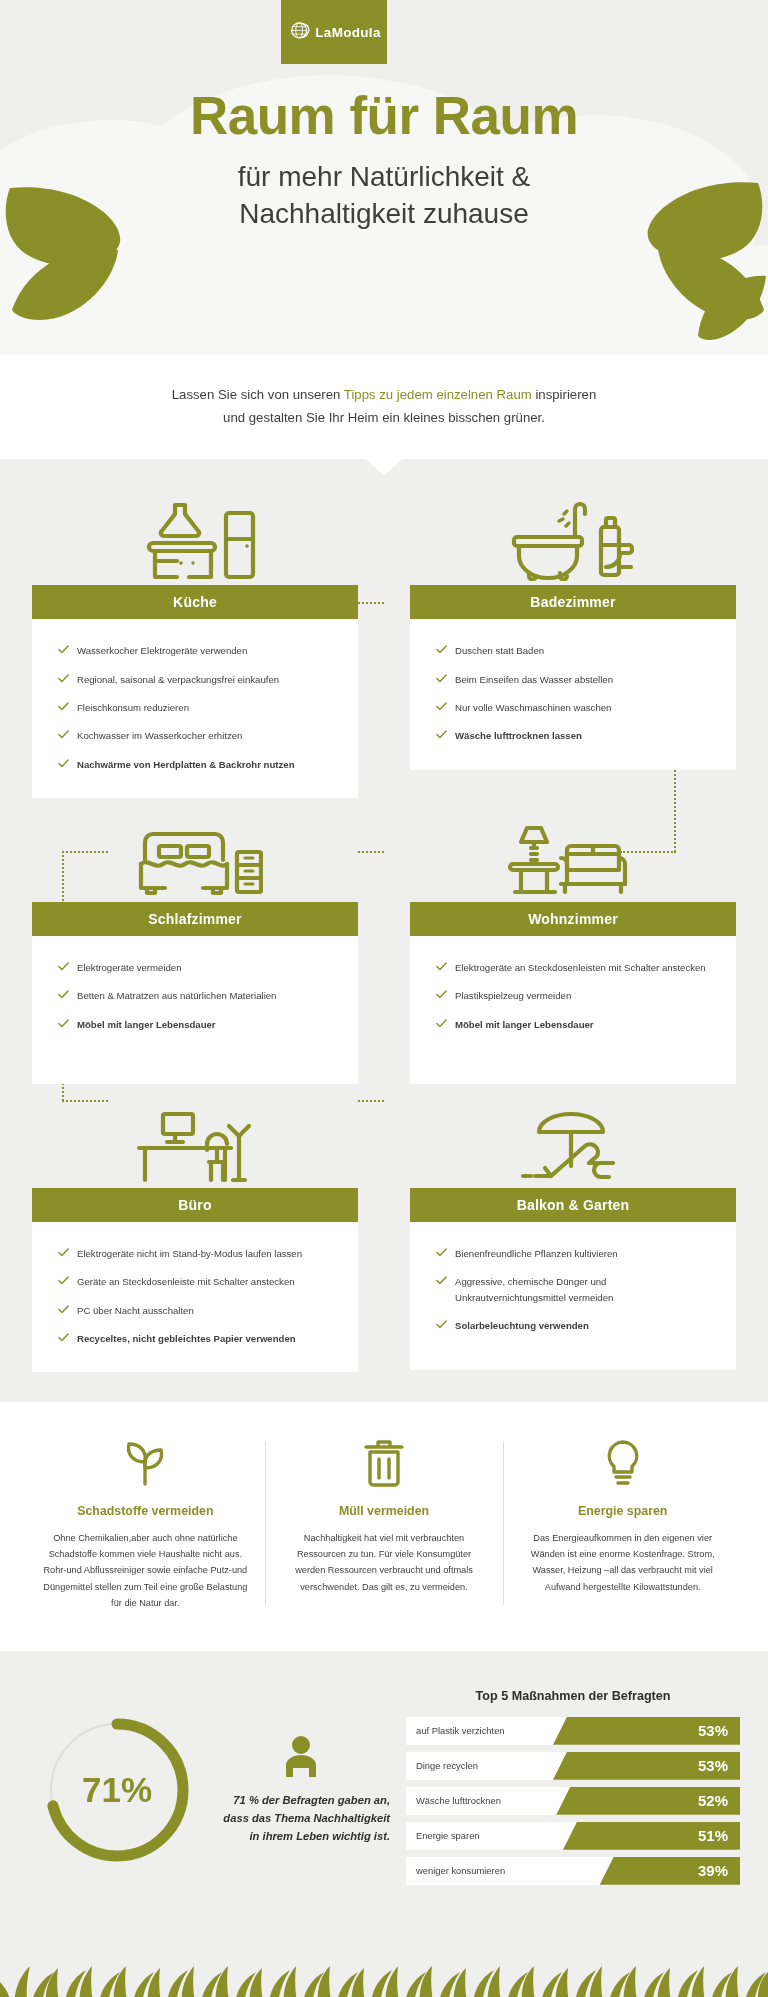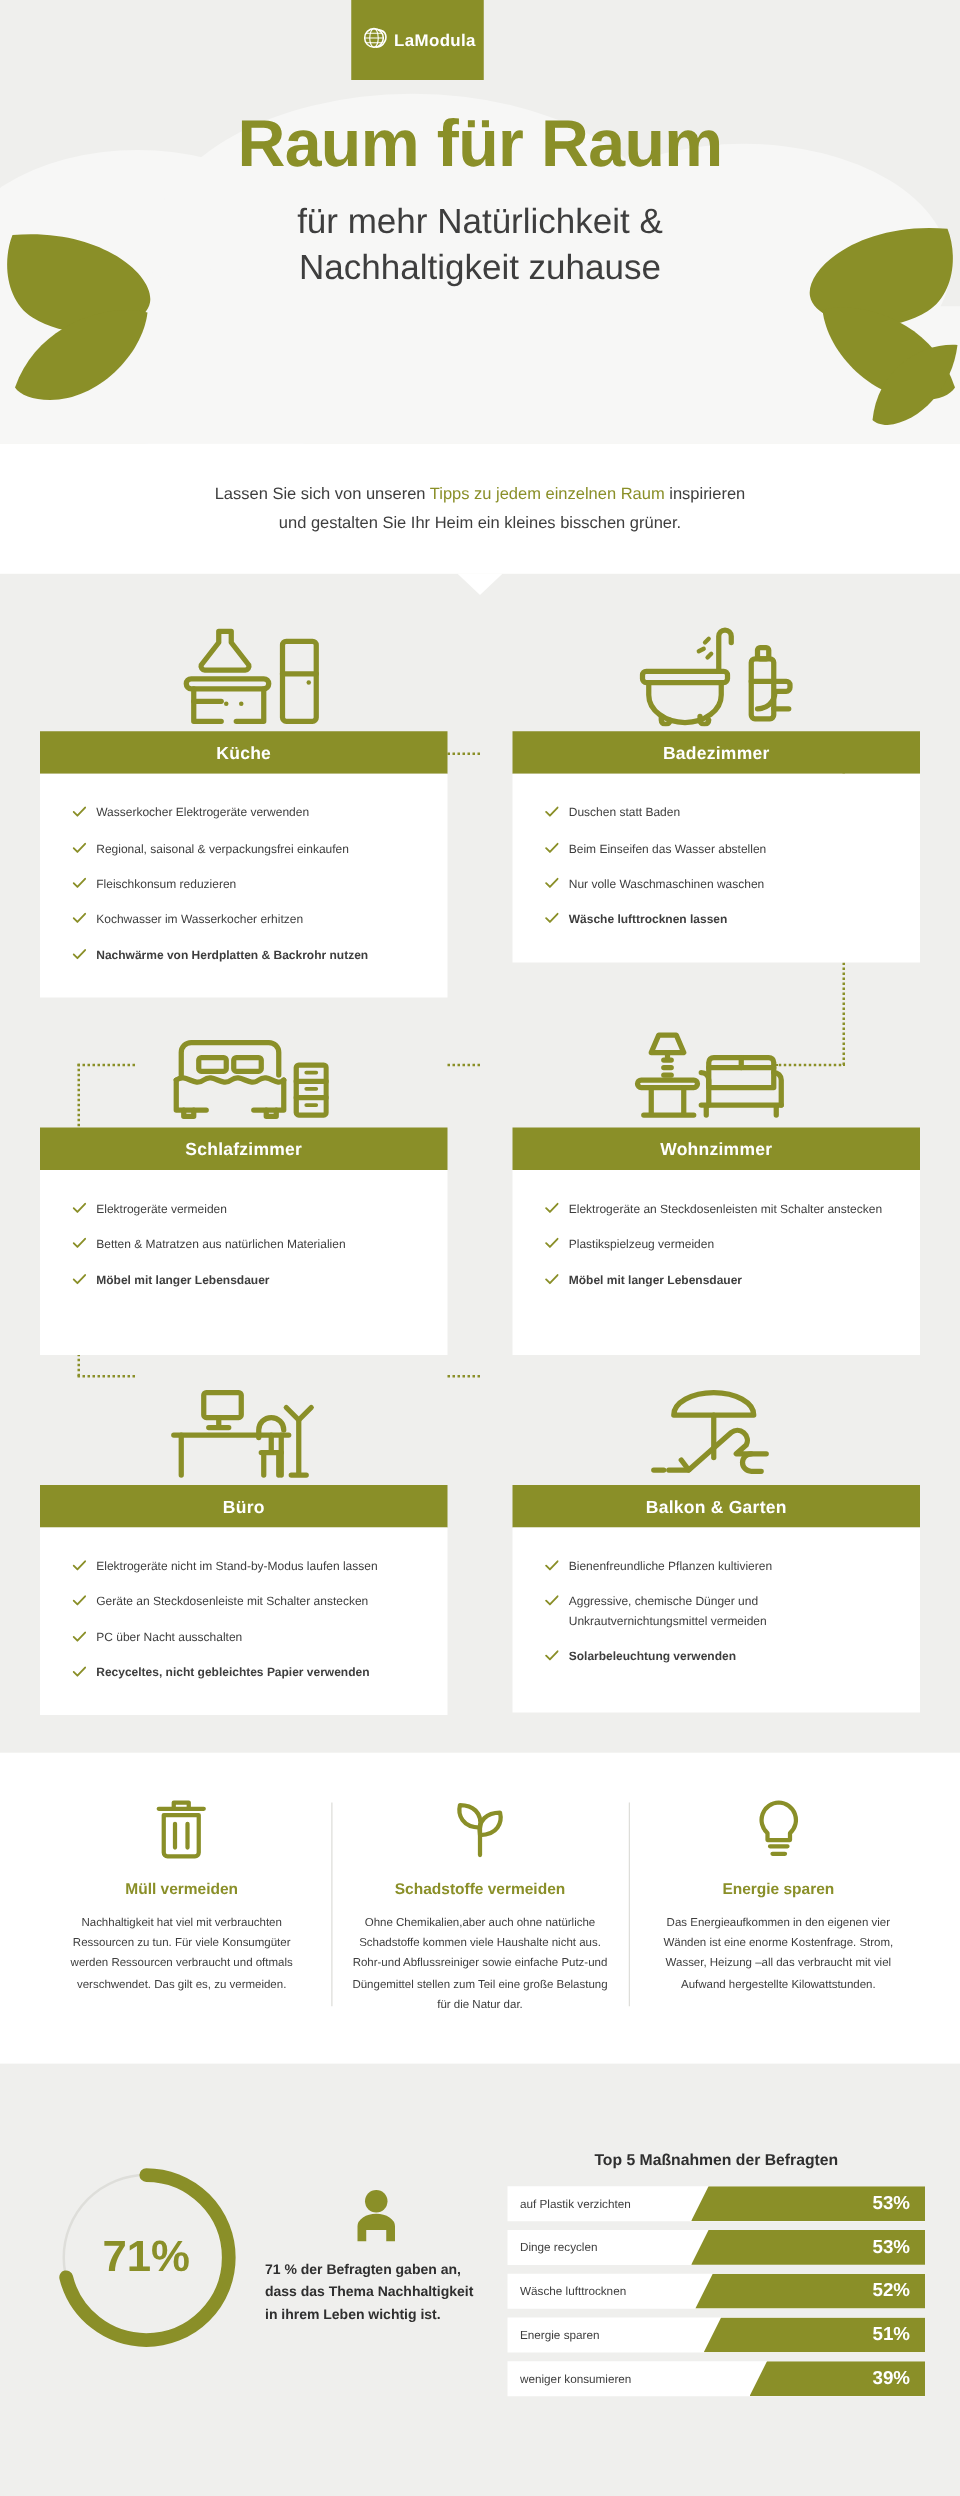--- a/index.html
+++ b/index.html
@@ -207,30 +207,31 @@
     justify-content: center;
   }
   .donut { position: relative; width: 150px; height: 150px; }
   .donut .val {
     position: absolute; inset: 0;
     display: flex; align-items: center; justify-content: center;
     font-size: 35px; font-weight: 700; color: #8a8f28;
   }
   .stat-mid {
     width: 178px;
-    text-align: left;
+    text-align: right;
+    font-style: italic;
   }
   .person { display:flex; justify-content:center; margin-bottom: 12px; }
   .stat-mid p {
     font-size: 11.2px;
     font-weight: 700;
     line-height: 1.65;
     color: #2f2f2f;
   }
-  .stat-right { flex: 1; padding-left: 10px; margin-top: 32px; }
+  .stat-right { flex: 1; padding-left: 10px; }
   .bars-title {
     font-size: 12.6px;
     font-weight: 700;
     color: #2f2f2f;
     text-align: center;
     margin-bottom: 14px;
   }
   .bar-row {
     position: relative;
     height: 28px;
@@ -523,41 +524,41 @@
                 </svg><span>Solarbeleuchtung verwenden</span></li>
           </ul>
         </div>
       </div>
     </div>
   </div>
 
   <div class="triple">
     <div class="tcol">
       <div class="tcol-icon">
+        <svg width="48" height="50" viewBox="0 0 48 50" fill="none" stroke="#8a8f28" stroke-width="3.4" stroke-linejoin="round" stroke-linecap="round">
+          <path d="M24 46 V22"></path>
+          <path d="M24 24 C10 24 6 14 8 6 C18 6 26 12 24 24 z"></path>
+          <path d="M24 30 C38 30 42 20 40 12 C30 12 22 18 24 30 z"></path>
+        </svg>
+      </div>
+      <div class="tcol-title">Schadstoffe vermeiden</div>
+      <div class="tcol-text">Ohne Chemikalien,aber auch ohne natürliche Schadstoffe kommen viele Haushalte nicht aus. Rohr-und Abflussreiniger sowie einfache Putz-und Düngemittel stellen zum Teil eine große Belastung für die Natur dar.</div>
+    </div>
+
+    <div class="tcol">
+      <div class="tcol-icon">
         <svg width="44" height="50" viewBox="0 0 44 50" fill="none" stroke="#8a8f28" stroke-width="3.4" stroke-linejoin="round" stroke-linecap="round">
           <path d="M16 8 v-4 h12 v4"></path>
           <path d="M4 9 h36"></path>
           <path d="M8 14 h28 v30 a3 3 0 0 1 -3 3 H11 a3 3 0 0 1 -3 -3 z"></path>
           <path d="M17 21 v19 M27 21 v19"></path>
         </svg>
       </div>
       <div class="tcol-title">Müll vermeiden</div>
       <div class="tcol-text">Nachhaltigkeit hat viel mit verbrauchten Ressourcen zu tun. Für viele Konsumgüter werden Ressourcen verbraucht und oftmals verschwendet. Das gilt es, zu vermeiden.</div>
-    </div>
-
-    <div class="tcol">
-      <div class="tcol-icon">
-        <svg width="48" height="50" viewBox="0 0 48 50" fill="none" stroke="#8a8f28" stroke-width="3.4" stroke-linejoin="round" stroke-linecap="round">
-          <path d="M24 46 V22"></path>
-          <path d="M24 24 C10 24 6 14 8 6 C18 6 26 12 24 24 z"></path>
-          <path d="M24 30 C38 30 42 20 40 12 C30 12 22 18 24 30 z"></path>
-        </svg>
-      </div>
-      <div class="tcol-title">Schadstoffe vermeiden</div>
-      <div class="tcol-text">Ohne Chemikalien,aber auch ohne natürliche Schadstoffe kommen viele Haushalte nicht aus. Rohr-und Abflussreiniger sowie einfache Putz-und Düngemittel stellen zum Teil eine große Belastung für die Natur dar.</div>
     </div>
 
     <div class="tcol">
       <div class="tcol-icon">
         <svg width="42" height="50" viewBox="0 0 42 50" fill="none" stroke="#8a8f28" stroke-width="3.4" stroke-linejoin="round" stroke-linecap="round">
           <path d="M21 4 a14 14 0 0 1 9 24.5 v5.5 H12 v-5.5 A14 14 0 0 1 21 4 z"></path>
           <path d="M14 39 h14 M16 45 h10"></path>
         </svg>
       </div>
       <div class="tcol-title">Energie sparen</div>

